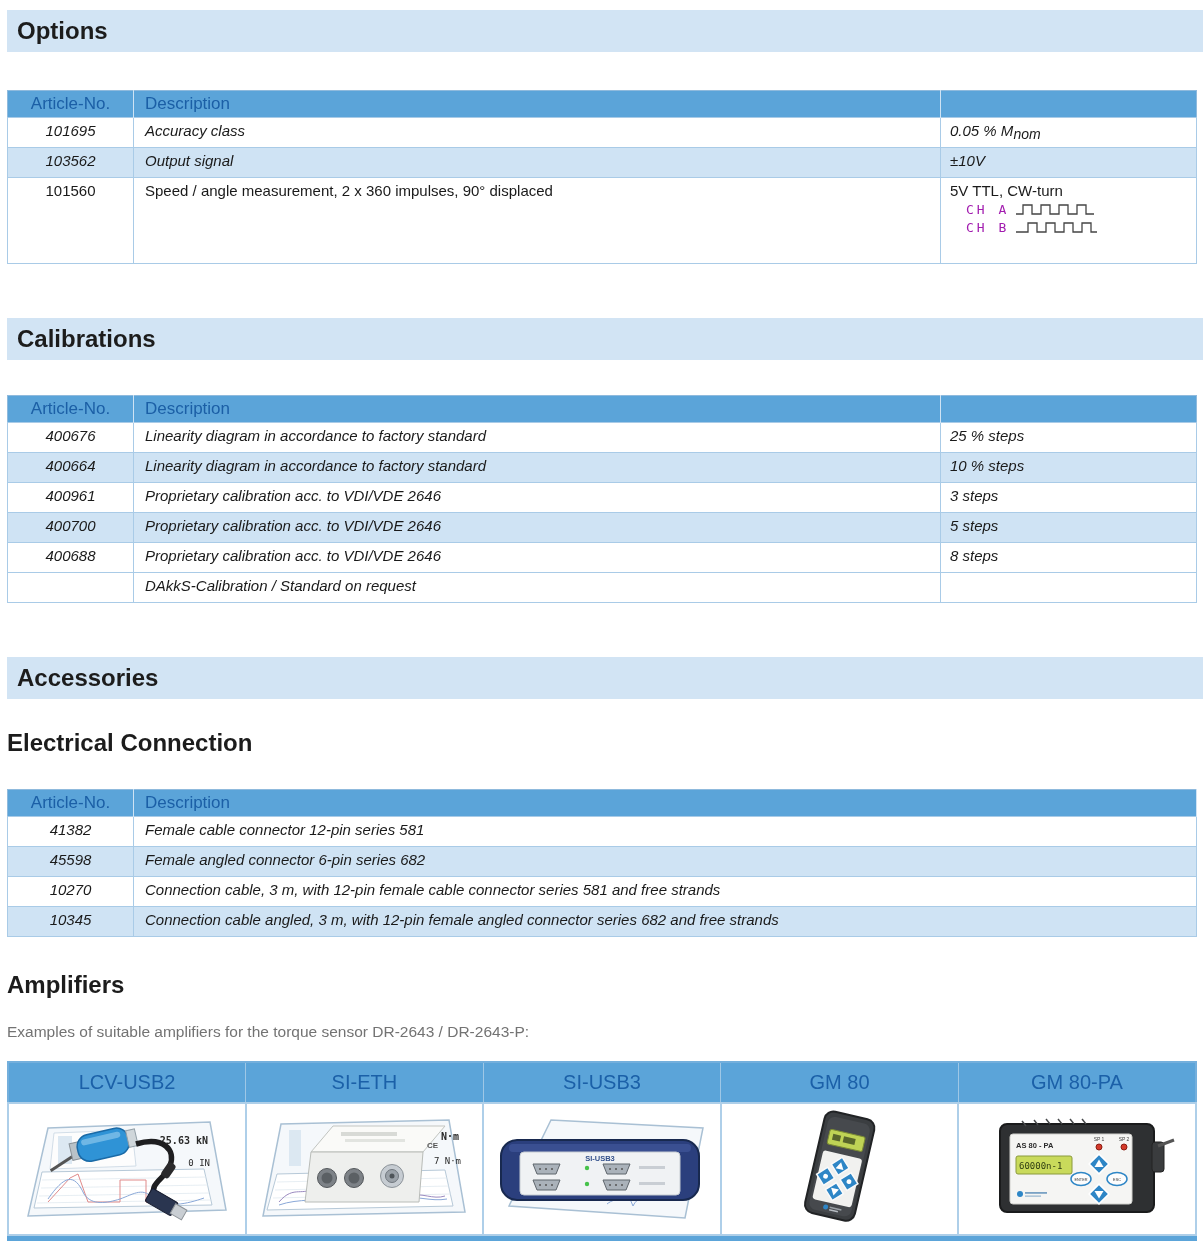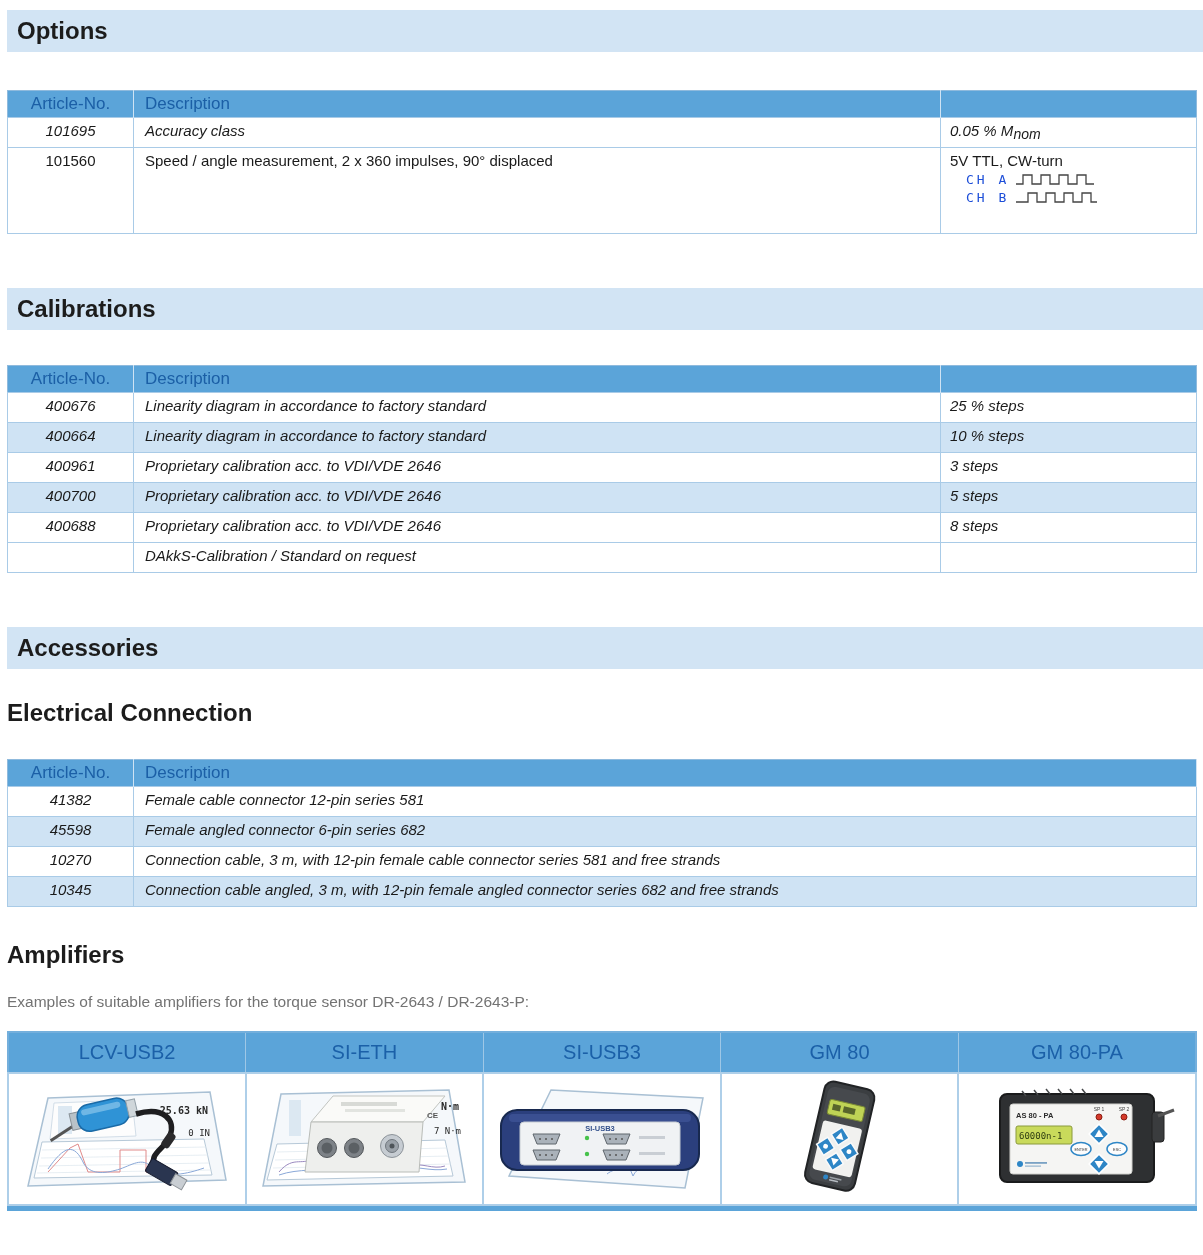--- a/index.html
+++ b/index.html
@@ -48,21 +48,21 @@
     vertical-align:top;
   }
   .tbl td.art { text-align:center; }
   .tbl td.desc { padding-left:11px; }
   .tbl tr.r { height:30px;font-style:italic; }
   .tbl tr.alt td { background:#cfe3f4; }
   .sub { font-size:14px; vertical-align:-3px; }
   .wave-row { display:flex; align-items:center; gap:6px; margin:2px 0 0 16px; }
   .wave-label {
     font-family:"DejaVu Sans Mono", monospace;
-    font-size:13px; letter-spacing:3px; color:#1d4ed8;
+    font-size:13px; letter-spacing:3px; color:#a21caf;
   }
   .mt38 { margin-top:38px; }
   .mt54 { margin-top:54px; }
   .mt35 { margin-top:35px; }
   .mt32 { margin-top:32px; }
   table.amp {
     margin-left:7px; margin-top:20px;
     width:1190px;
     border-collapse:collapse;
     table-layout:fixed;
@@ -98,20 +98,25 @@
   <tbody>
       <tr>
     <th class="art">Article-No.</th>
     <th class="desc">Description</th>
     <th class="val"></th>
   </tr>
   <tr class="r">
     <td class="art">101695</td>
     <td class="desc">Accuracy class</td>
     <td><span>0.05 % M</span><span class="sub">nom</span></td>
+  </tr>
+  <tr class="r alt">
+    <td class="art">103562</td>
+    <td class="desc">Output signal</td>
+    <td>±10V</td>
   </tr>
   <tr style="height:86px;">
     <td class="art">101560</td>
     <td class="desc">Speed / angle measurement, 2 x 360 impulses, 90° displaced</td>
     <td>
       <div>5V TTL, CW-turn</div>
       <div class="wave-row">
         <span class="wave-label">CH A</span>
         <svg width="86" height="16" viewBox="0 0 86 16">
           <path d="M1,13 L8,13 8,4 17,4 17,13 26,13 26,4 35,4 35,13 44,13 44,4 53,4 53,13 62,13 62,4 71,4 71,13 79,13" fill="none" stroke="#444" stroke-width="1.3"></path>

